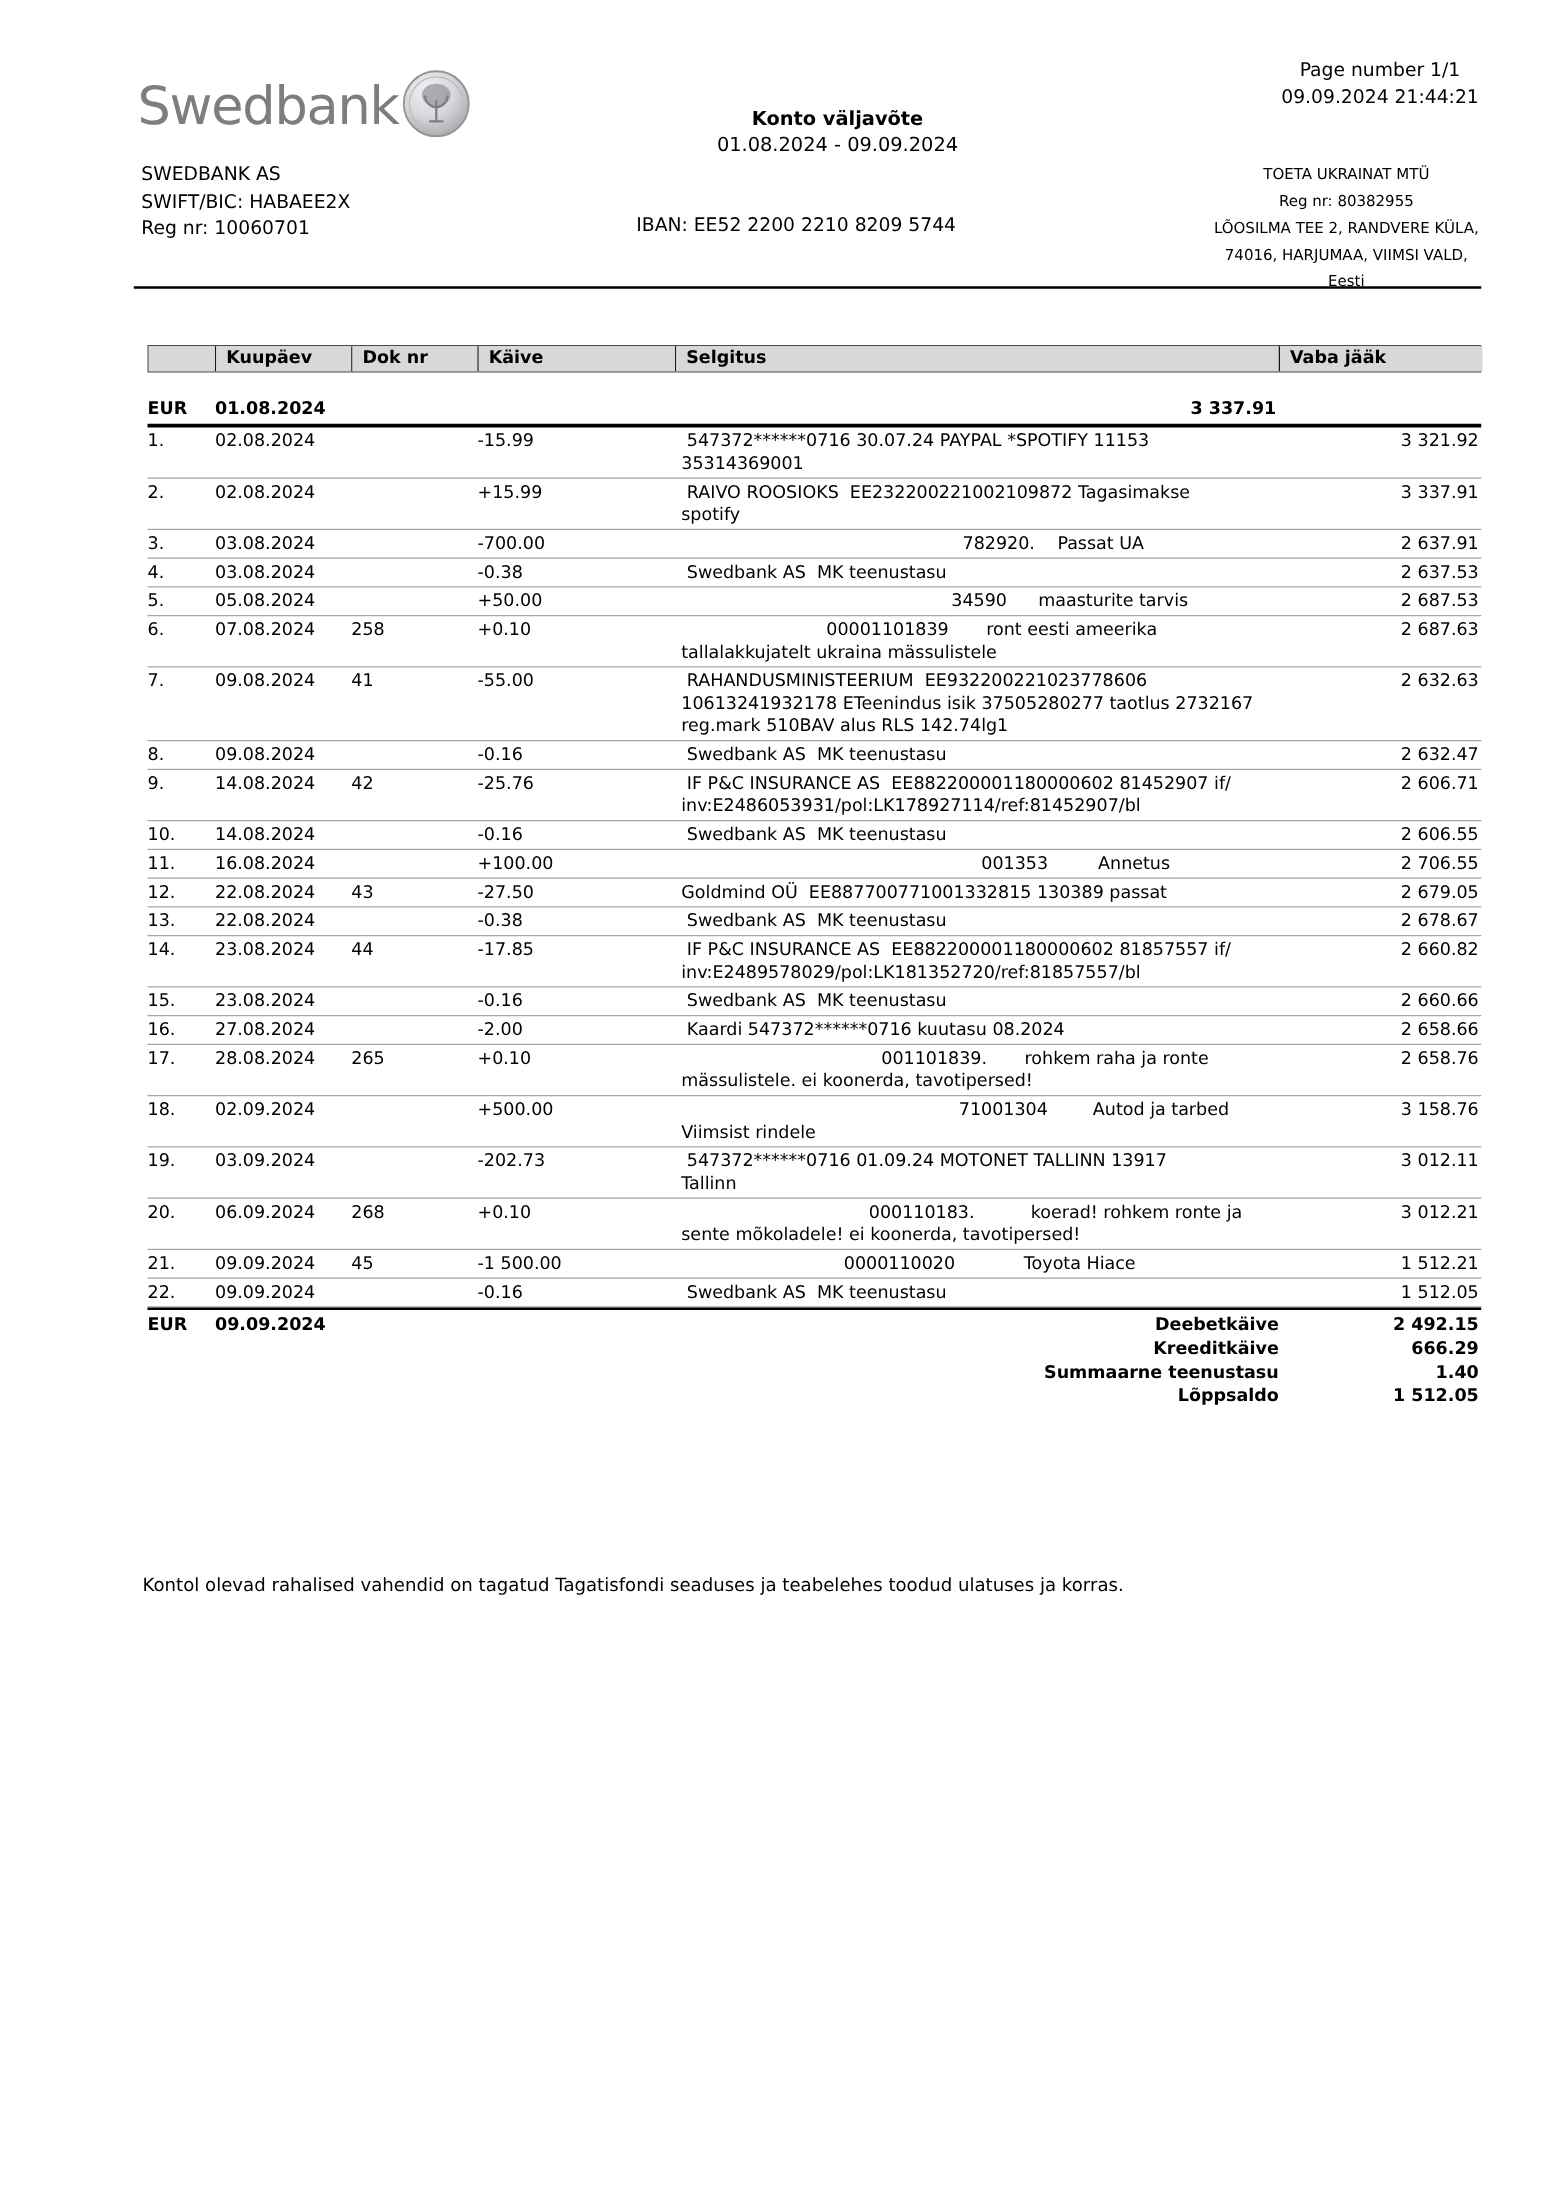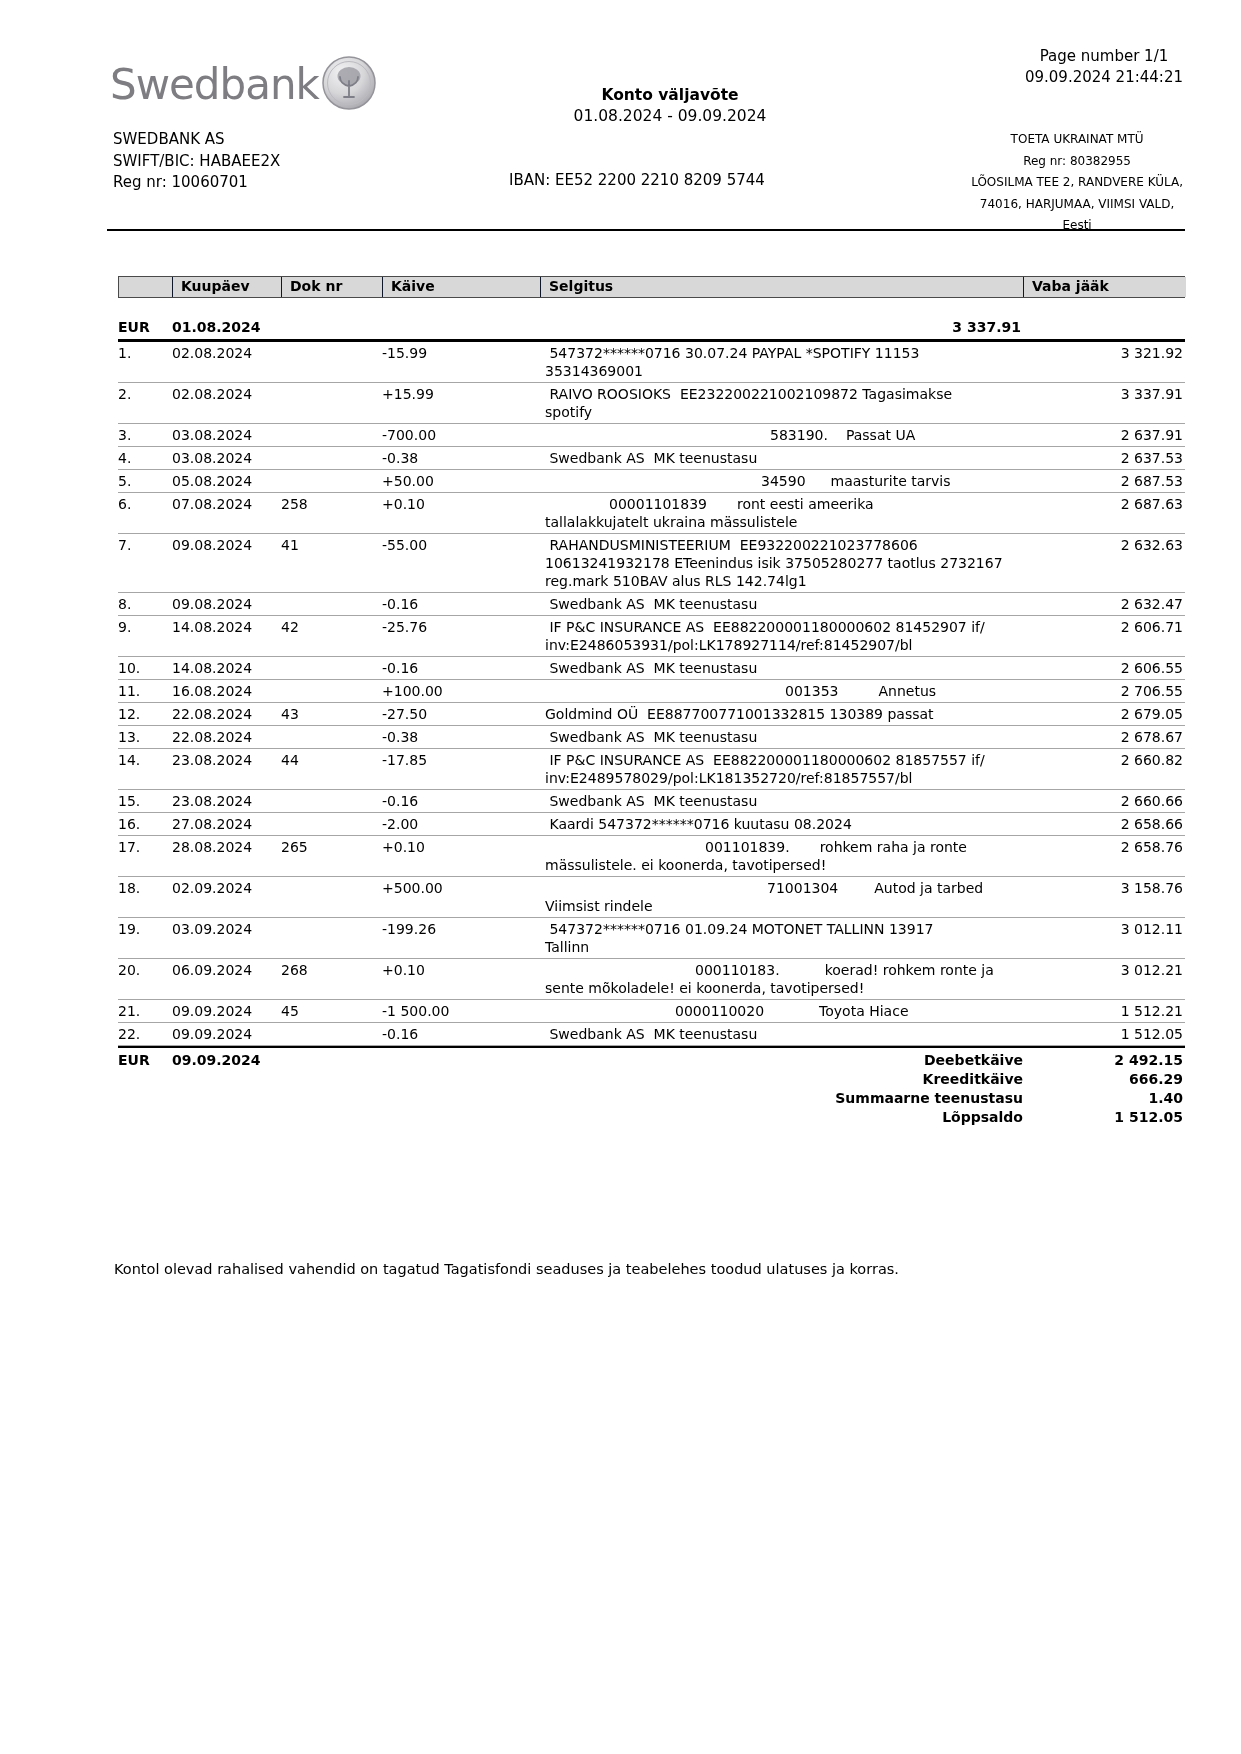--- a/index.html
+++ b/index.html
@@ -128,21 +128,21 @@
           <div class="cell dok"></div>
           <div class="cell amt">+15.99</div>
           <div class="cell desc"><div class="desc-line"><span> RAIVO ROOSIOKS  EE232200221002109872 Tagasimakse</span></div><div class="desc-line"><span>spotify</span></div></div>
           <div class="cell bal">3 337.91</div>
         </div>
         <div class="row">
           <div class="cell nr">3.</div>
           <div class="cell date">03.08.2024</div>
           <div class="cell dok"></div>
           <div class="cell amt">-700.00</div>
-          <div class="cell desc"><div class="desc-line"><span style="margin-left: 225px;">583190.</span><span style="margin-left: 18px;">Passat UA</span></div></div>
+          <div class="cell desc"><div class="desc-line"><span style="margin-left: 225px;">782920.</span><span style="margin-left: 18px;">Passat UA</span></div></div>
           <div class="cell bal">2 637.91</div>
         </div>
         <div class="row">
           <div class="cell nr">4.</div>
           <div class="cell date">03.08.2024</div>
           <div class="cell dok"></div>
           <div class="cell amt">-0.38</div>
           <div class="cell desc"><div class="desc-line"><span> Swedbank AS  MK teenustasu</span></div></div>
           <div class="cell bal">2 637.53</div>
         </div>
@@ -152,21 +152,21 @@
           <div class="cell dok"></div>
           <div class="cell amt">+50.00</div>
           <div class="cell desc"><div class="desc-line"><span style="margin-left: 216px;">34590</span><span style="margin-left: 25px;">maasturite tarvis</span></div></div>
           <div class="cell bal">2 687.53</div>
         </div>
         <div class="row">
           <div class="cell nr">6.</div>
           <div class="cell date">07.08.2024</div>
           <div class="cell dok">258</div>
           <div class="cell amt">+0.10</div>
-          <div class="cell desc"><div class="desc-line"><span style="margin-left: 64px;">00001101839</span><span style="margin-left: 30px;">ront eesti ameerika</span></div><div class="desc-line"><span>tallalakkujatelt ukraina mässulistele</span></div></div>
+          <div class="cell desc"><div class="desc-line"><span style="margin-left: 116px;">00001101839</span><span style="margin-left: 30px;">ront eesti ameerika</span></div><div class="desc-line"><span>tallalakkujatelt ukraina mässulistele</span></div></div>
           <div class="cell bal">2 687.63</div>
         </div>
         <div class="row">
           <div class="cell nr">7.</div>
           <div class="cell date">09.08.2024</div>
           <div class="cell dok">41</div>
           <div class="cell amt">-55.00</div>
           <div class="cell desc"><div class="desc-line"><span> RAHANDUSMINISTEERIUM  EE932200221023778606</span></div><div class="desc-line"><span>10613241932178 ETeenindus isik 37505280277 taotlus 2732167</span></div><div class="desc-line"><span>reg.mark 510BAV alus RLS 142.74lg1</span></div></div>
           <div class="cell bal">2 632.63</div>
         </div>
@@ -255,21 +255,21 @@
           <div class="cell date">02.09.2024</div>
           <div class="cell dok"></div>
           <div class="cell amt">+500.00</div>
           <div class="cell desc"><div class="desc-line"><span style="margin-left: 222px;">71001304</span><span style="margin-left: 36px;">Autod ja tarbed</span></div><div class="desc-line"><span>Viimsist rindele</span></div></div>
           <div class="cell bal">3 158.76</div>
         </div>
         <div class="row">
           <div class="cell nr">19.</div>
           <div class="cell date">03.09.2024</div>
           <div class="cell dok"></div>
-          <div class="cell amt">-199.26</div>
+          <div class="cell amt">-202.73</div>
           <div class="cell desc"><div class="desc-line"><span> 547372******0716 01.09.24 MOTONET TALLINN 13917</span></div><div class="desc-line"><span>Tallinn</span></div></div>
           <div class="cell bal">3 012.11</div>
         </div>
         <div class="row">
           <div class="cell nr">20.</div>
           <div class="cell date">06.09.2024</div>
           <div class="cell dok">268</div>
           <div class="cell amt">+0.10</div>
           <div class="cell desc"><div class="desc-line"><span style="margin-left: 150px;">000110183.</span><span style="margin-left: 45px;">koerad! rohkem ronte ja</span></div><div class="desc-line"><span>sente mõkoladele! ei koonerda, tavotipersed!</span></div></div>
           <div class="cell bal">3 012.21</div>

